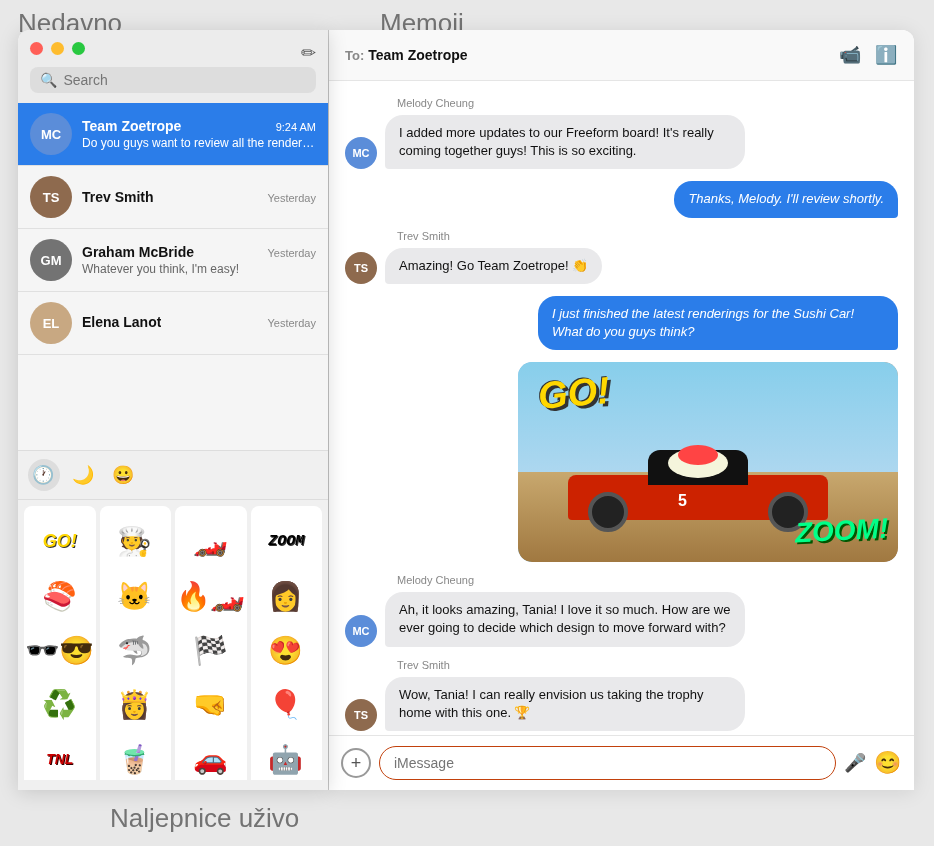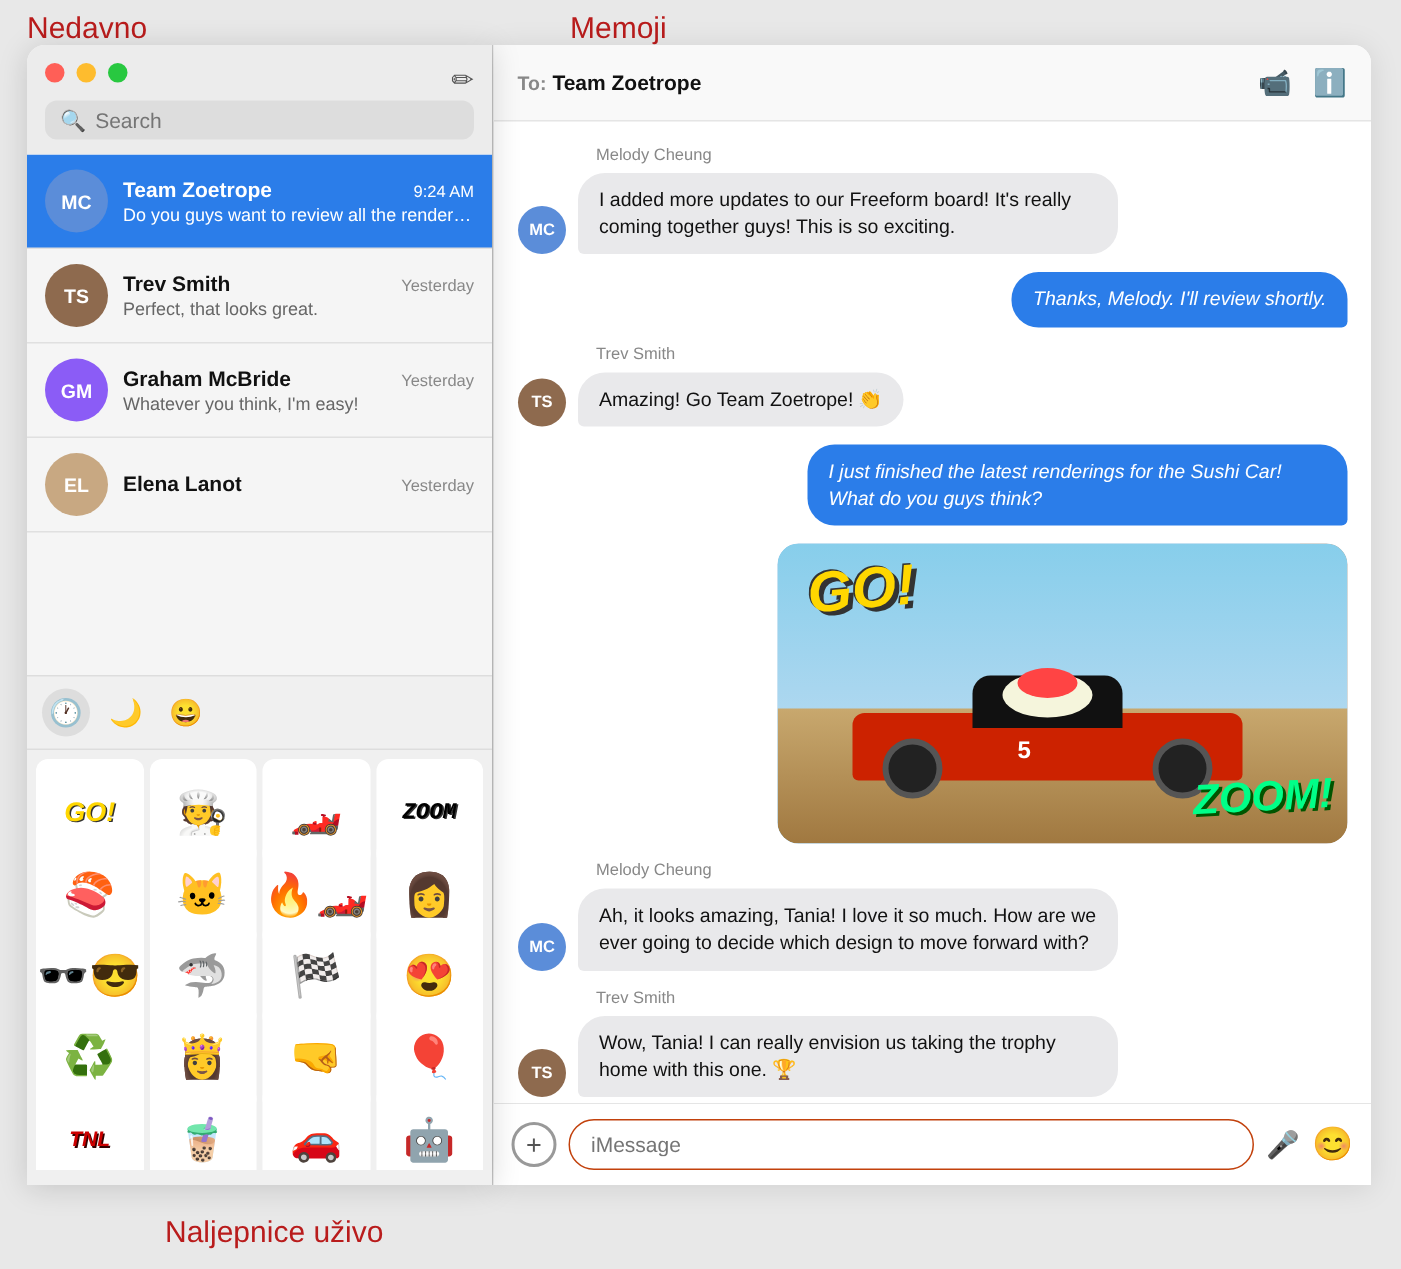--- a/index.html
+++ b/index.html
@@ -8,23 +8,23 @@
       background: #e8e8e8;
       width: 934px;
       height: 846px;
       position: relative;
       overflow: hidden;
     }
 
     
     .annotation-label {
       position: absolute;
-      font-size: 20px;
+      font-size: 26px;
       font-weight: 500;
-      color: #b91c1c;
+      color: #737373;
       font-family: -apple-system, BlinkMacSystemFont, 'Helvetica Neue', Arial, sans-serif;
     }
 
     
     .main-container {
       position: absolute;
       top: 30px;
       left: 18px;
       width: 896px;
       height: 760px;
@@ -477,25 +477,24 @@
             <div class="conv-preview">Do you guys want to review all the renders together next time we meet...</div>
           </div>
         </div>
         <div class="conv-item">
           <div class="conv-avatar" style="background: rgb(142, 106, 78);">TS</div>
           <div class="conv-info">
             <div class="conv-header">
               <span class="conv-name">Trev Smith</span>
               <span class="conv-time">Yesterday</span>
             </div>
-            <div class="conv-preview">Perfect, that looks great.</div>
           </div>
         </div>
         <div class="conv-item">
-          <div class="conv-avatar" style="background: #8b5cf6;">GM</div>
+          <div class="conv-avatar" style="background: #737373;">GM</div>
           <div class="conv-info">
             <div class="conv-header">
               <span class="conv-name">Graham McBride</span>
               <span class="conv-time">Yesterday</span>
             </div>
             <div class="conv-preview">Whatever you think, I'm easy!</div>
           </div>
         </div>
         <div class="conv-item">
           <div class="conv-avatar" style="background: rgb(200, 168, 130);">EL</div>

